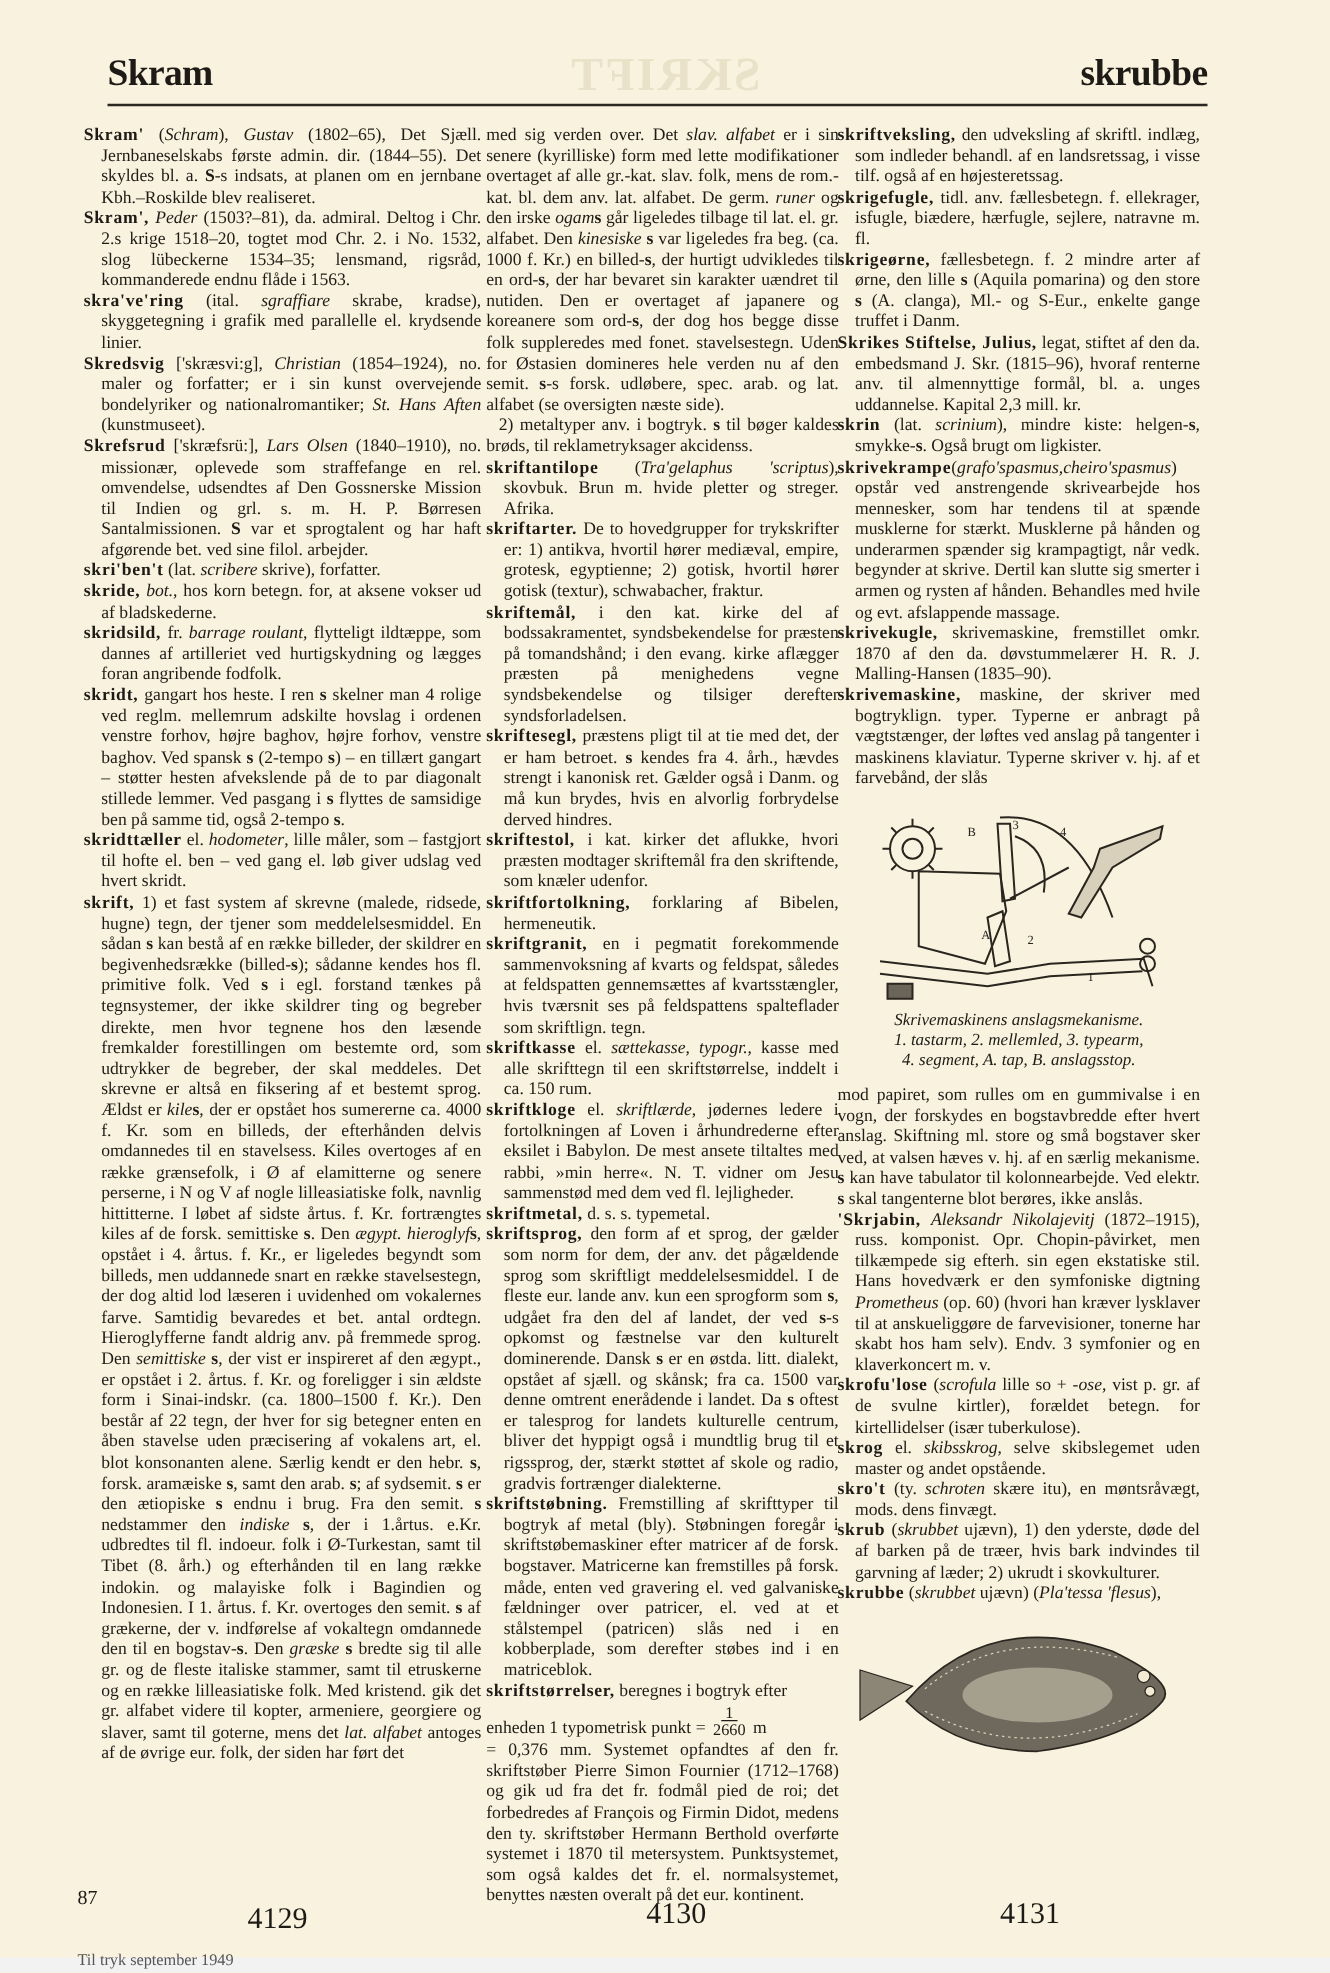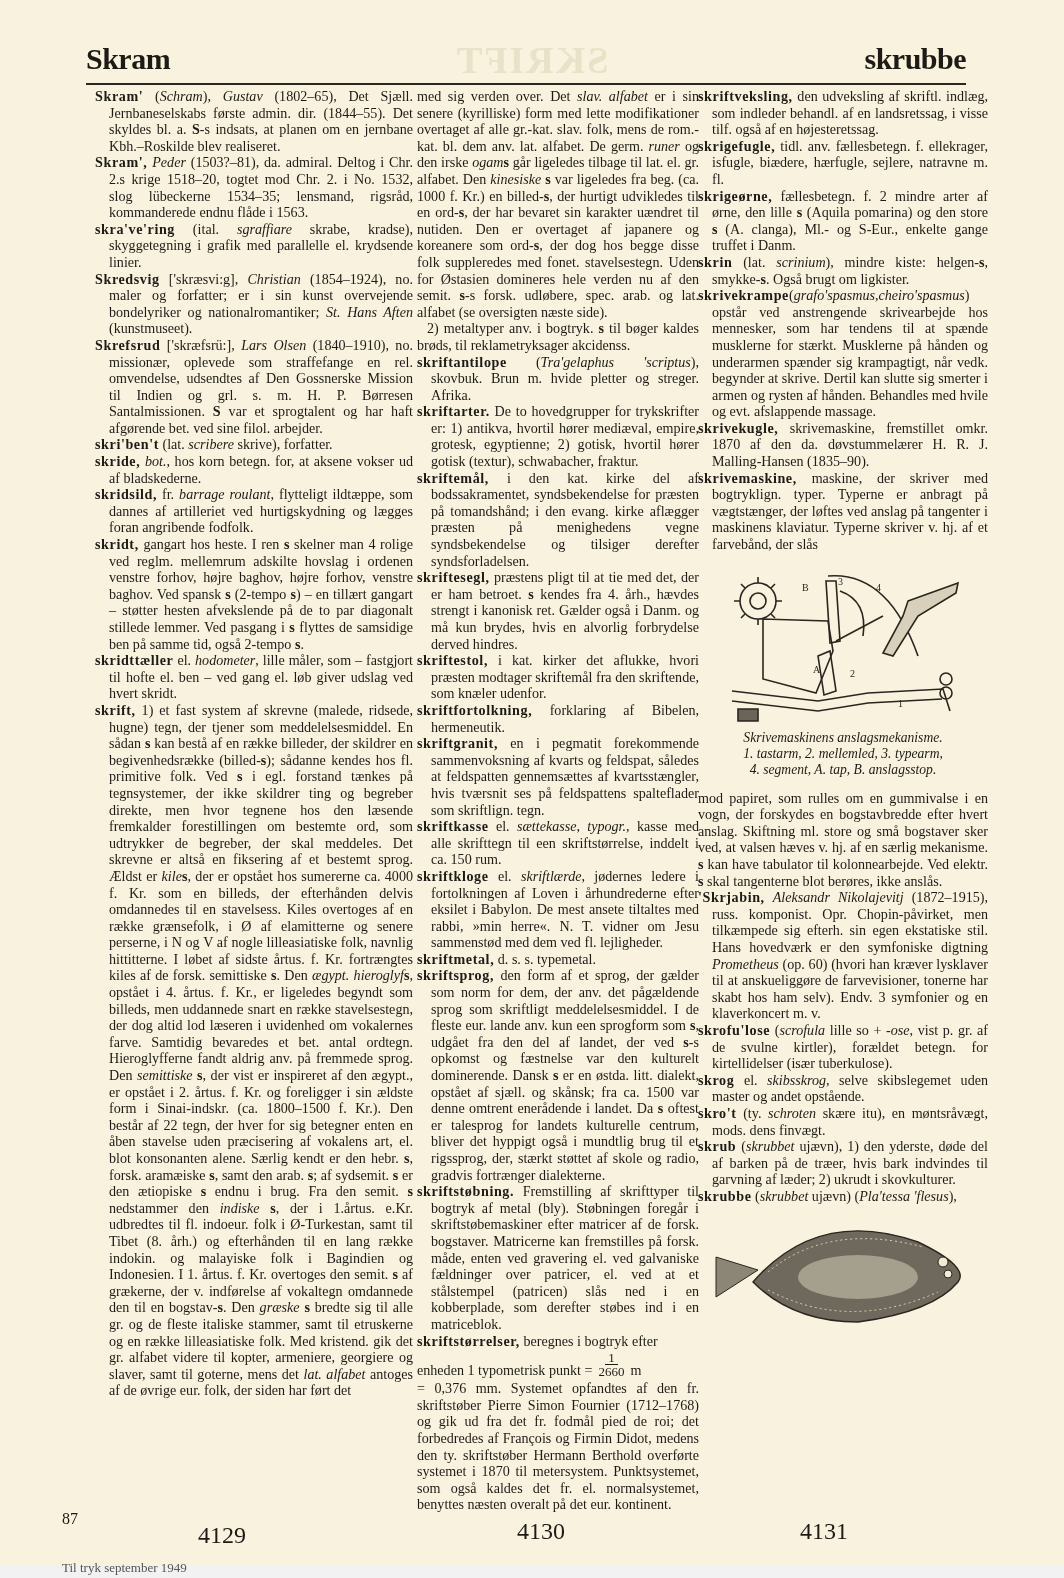--- a/index.html
+++ b/index.html
@@ -4,21 +4,21 @@
 <style>
   html, body { margin:0; padding:0; }
   body { width:1064px; height:1578px; background:#f7f1dd; position:relative; overflow:hidden;
          font-family:"Liberation Serif","DejaVu Serif",serif; color:#1e1b16; }
   .page { position:absolute; left:0; top:0; width:1064px; height:1578px; background:#f8f2de; }
   .ghost { position:absolute; left:455px; top:38px; font-size:38px; font-weight:bold; color:#e9e1c8; letter-spacing:2px; transform:scaleX(-1); }
   .header { position:absolute; left:86px; top:42px; width:880px; height:38px; }
   .hw-left { position:absolute; left:0; top:0; font-size:30px; font-weight:bold; font-family:"Liberation Serif",serif; letter-spacing:-0.5px; }
   .hw-right { position:absolute; right:0; top:0; font-size:30px; font-weight:bold; font-family:"Liberation Serif",serif; letter-spacing:-0.5px; }
   .rule { position:absolute; left:86px; top:83px; width:880px; height:2px; background:#2a2620; }
-  .col { position:absolute; top:88px; font-size:14.1px; line-height:16.6px; text-align:justify;margin-left:28px; }
+  .col { position:absolute; top:100px; font-size:14.1px; line-height:16.6px; text-align:justify; }
   .col1 { left:67px; width:318px; }
   .col2 { left:389px; width:282px; }
   .col3 { left:670px; width:290px; }
   .entry { margin:0; padding-left:14px; text-indent:-14px; }
   .entry.cont { padding-left:0; text-indent:0; }
   .entry.para { text-indent:10px; padding-left:0; }
   .hw { font-weight:bold; letter-spacing:0.6px; }
   .figure { margin:8px 0 4px 0; text-align:center; }
   .figure svg { display:block; margin:0 auto; }
   .caption { font-style:italic; text-align:center; font-size:13.6px; line-height:16px; margin:4px 0 12px 0; }
@@ -78,20 +78,21 @@
         </span>
         <span>m</span>
       </div>
       <p class="entry cont">= 0,376 mm. Systemet opfandtes af den fr. skriftstøber Pierre Simon Fournier (1712–1768) og gik ud fra det fr. fodmål pied de roi; det forbedredes af François og Firmin Didot, medens den ty. skriftstøber Hermann Berthold overførte systemet i 1870 til metersystem. Punktsystemet, som også kaldes det fr. el. normalsystemet, benyttes næsten overalt på det eur. kontinent.</p>
     </div>
   <div class="col col3" id="col3">
     <div id="col3-a">
         <p class="entry"><span class="hw">skriftveksling,</span><span> den udveksling af skriftl. indlæg, som indleder behandl. af en landsretssag, i visse tilf. også af en højesteretssag.</span></p>
         <p class="entry"><span class="hw">skrigefugle,</span><span> tidl. anv. fællesbetegn. f. ellekrager, isfugle, biædere, hærfugle, sejlere, natravne m. fl.</span></p>
         <p class="entry"><span class="hw">skrigeørne,</span><span> fællesbetegn. f. 2 mindre arter af ørne, den lille <b>s</b> (Aquila pomarina) og den store <b>s</b> (A. clanga), Ml.- og S-Eur., enkelte gange truffet i Danm.</span></p>
+        <p class="entry"><span class="hw">Skrikes Stiftelse, Julius,</span><span> legat, stiftet af den da. embedsmand J. Skr. (1815–96), hvoraf renterne anv. til almennyttige formål, bl. a. unges uddannelse. Kapital 2,3 mill. kr.</span></p>
         <p class="entry"><span class="hw">skrin</span><span> (lat. <i>scrinium</i>), mindre kiste: helgen-<b>s</b>, smykke-<b>s</b>. Også brugt om ligkister.</span></p>
         <p class="entry"><span class="hw">skrivekrampe</span><span>(<i>grafo'spasmus,cheiro'spasmus</i>) opstår ved anstrengende skrivearbejde hos mennesker, som har tendens til at spænde musklerne for stærkt. Musklerne på hånden og underarmen spænder sig krampagtigt, når vedk. begynder at skrive. Dertil kan slutte sig smerter i armen og rysten af hånden. Behandles med hvile og evt. afslappende massage.</span></p>
         <p class="entry"><span class="hw">skrivekugle,</span><span> skrivemaskine, fremstillet omkr. 1870 af den da. døvstummelærer H. R. J. Malling-Hansen (1835–90).</span></p>
         <p class="entry"><span class="hw">skrivemaskine,</span><span> maskine, der skriver med bogtryklign. typer. Typerne er anbragt på vægtstænger, der løftes ved anslag på tangenter i maskinens klaviatur. Typerne skriver v. hj. af et farvebånd, der slås</span></p>
       </div>
     <div class="figure">
       <svg width="250" height="165" viewBox="0 0 250 165">
         <g fill="none" stroke="#2a261f" stroke-width="1.6">
           <circle cx="40" cy="40" r="18"></circle>
           <circle cx="40" cy="40" r="8"></circle>

